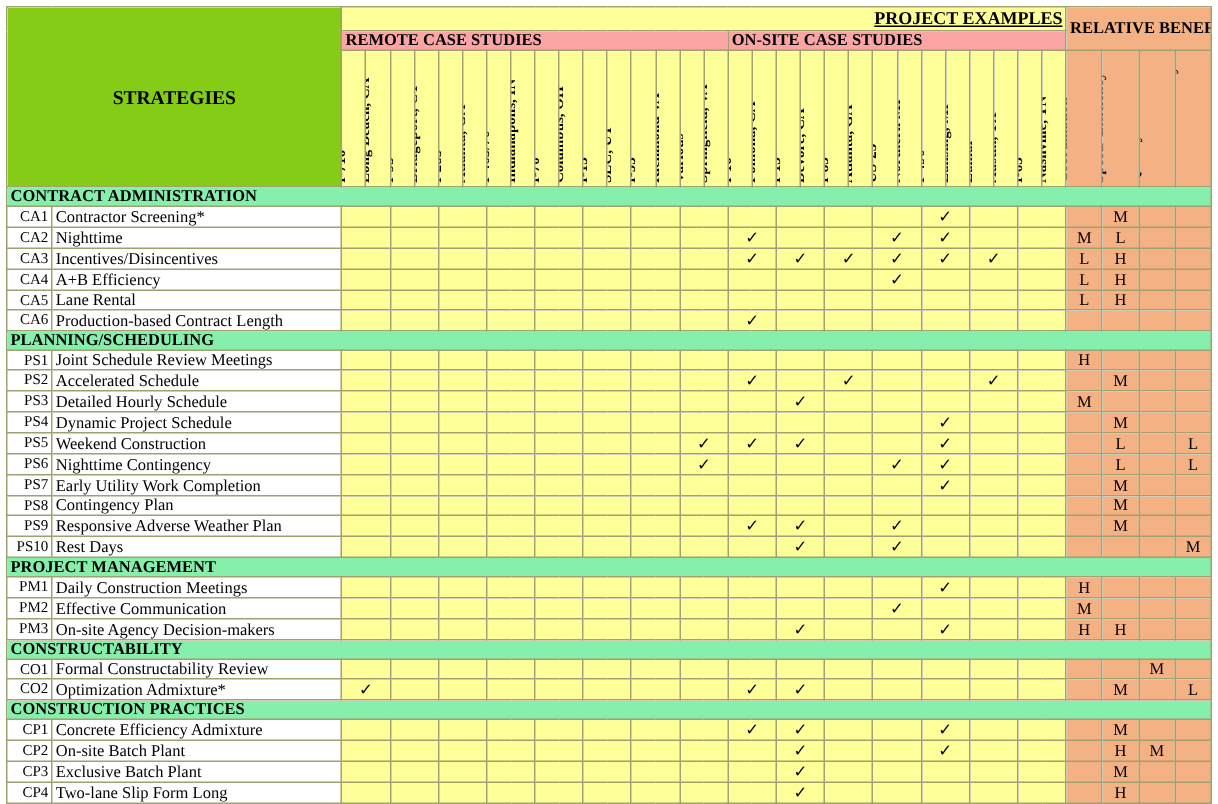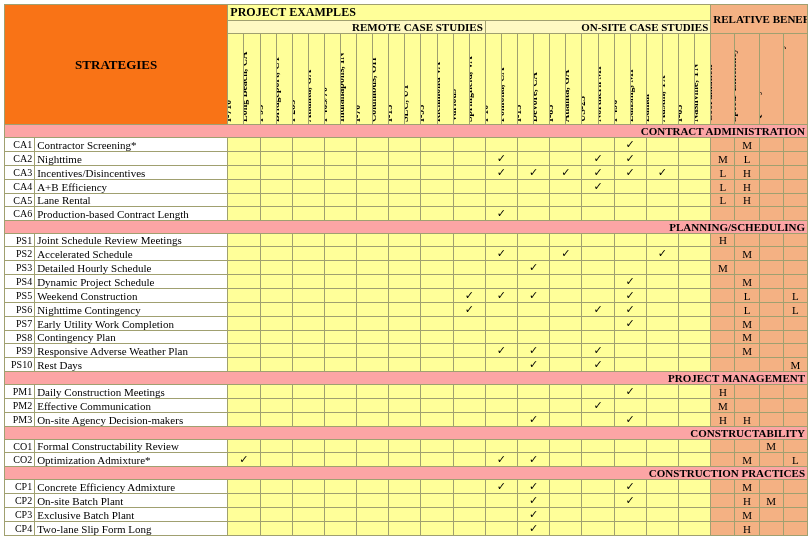--- a/index.html
+++ b/index.html
@@ -16,38 +16,39 @@
   }
   th, td {
     border: 1px solid #a0a070;
     padding: 0 2px;
     vertical-align: middle;
     overflow: hidden;
     white-space: nowrap;
   }
   .hdr-proj {
     background: #ffff99;
-    text-align: left;
+    text-align: right;
     font-weight: bold;
     font-size: 12px;
+    text-decoration: underline;
   }
   .hdr-remote, .hdr-onsite {
-    background: #fef9c3;
-    text-align: right;
+    background: #fca5a5;
+    text-align: left;
     font-weight: bold;
     font-size: 11px;
   }
   .hdr-rel {
     background: #f4b183;
     text-align: center;
     font-weight: bold;
     font-size: 11px;
   }
   .strategies-hdr {
-    background: #f97316;
+    background: #84cc16;
     text-align: center;
     font-weight: bold;
     font-size: 13px;
     vertical-align: middle;
     margin-left: 44px;
   }
   .col-vert {
     background: #ffff99;
     height: 86px;
     vertical-align: bottom;
@@ -79,25 +80,24 @@
     white-space: normal;
     display: block;
     width: 86px;
     position: relative;
     left: 50%;
     margin-left: -9px;
     font-size: 10px;
     line-height: 1;
   }
   .section-row td {
-    background: #fca5a5;
+    background: #86efac;
     font-weight: bold;
     font-size: 11px;
     padding-left: 2px;
-    text-align: right;
   }
   .code-cell {
     background: #fff;
     width: 30px;
     font-size: 10px;
     text-align: right;
   }
   .name-cell {
     background: #fff;
     font-size: 11px;

